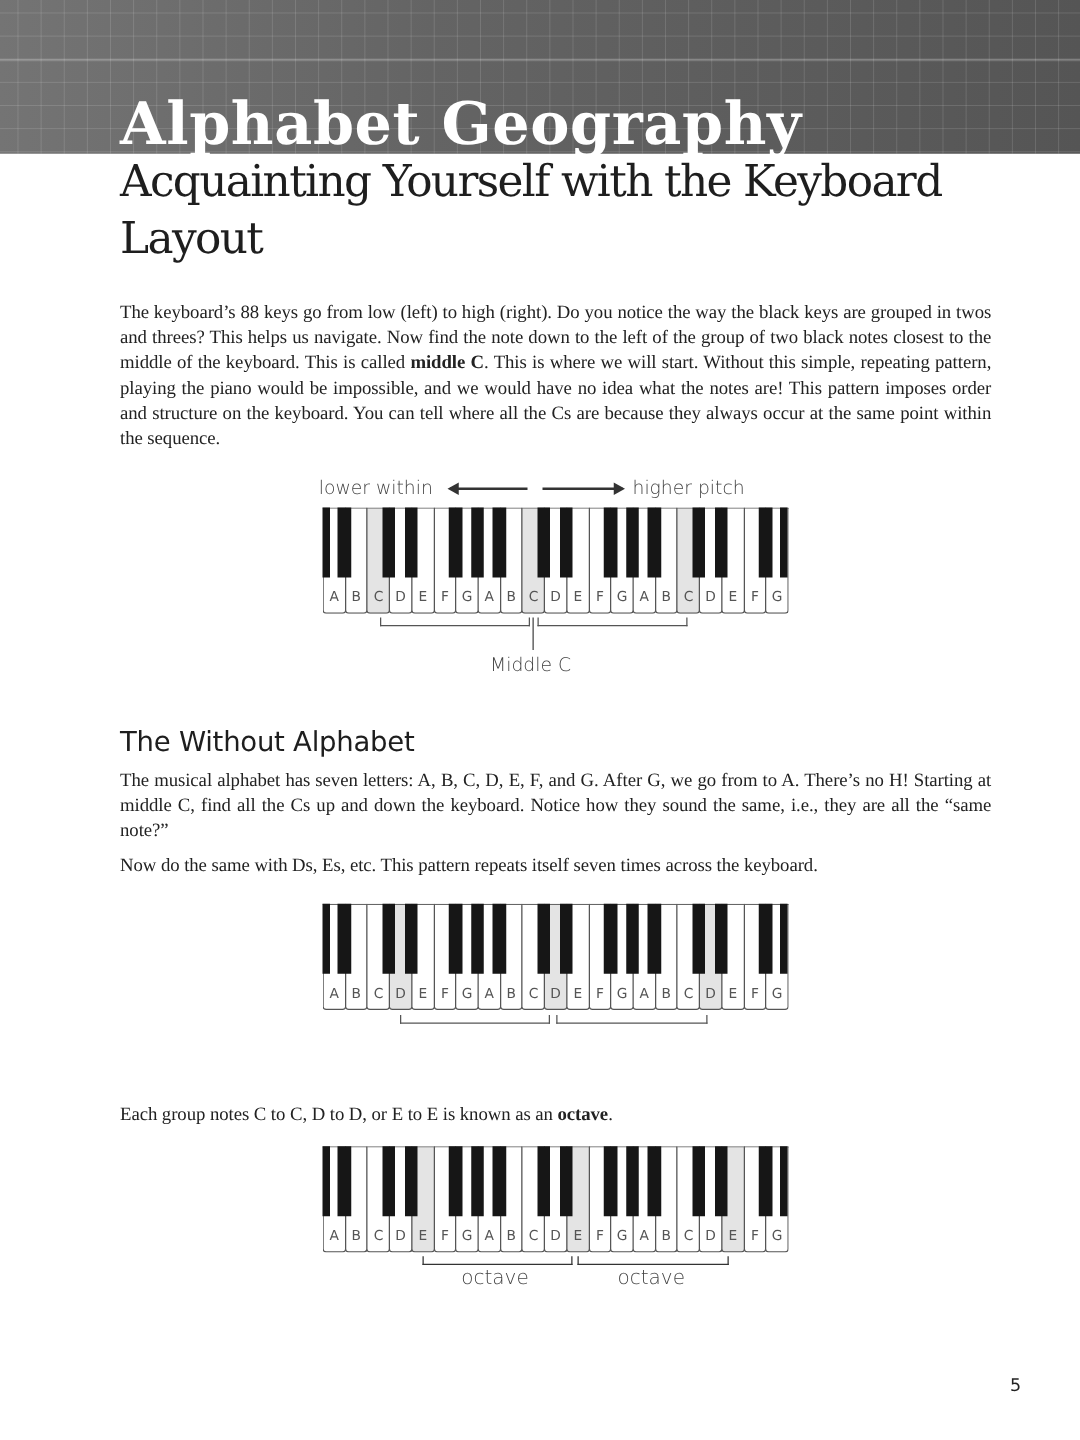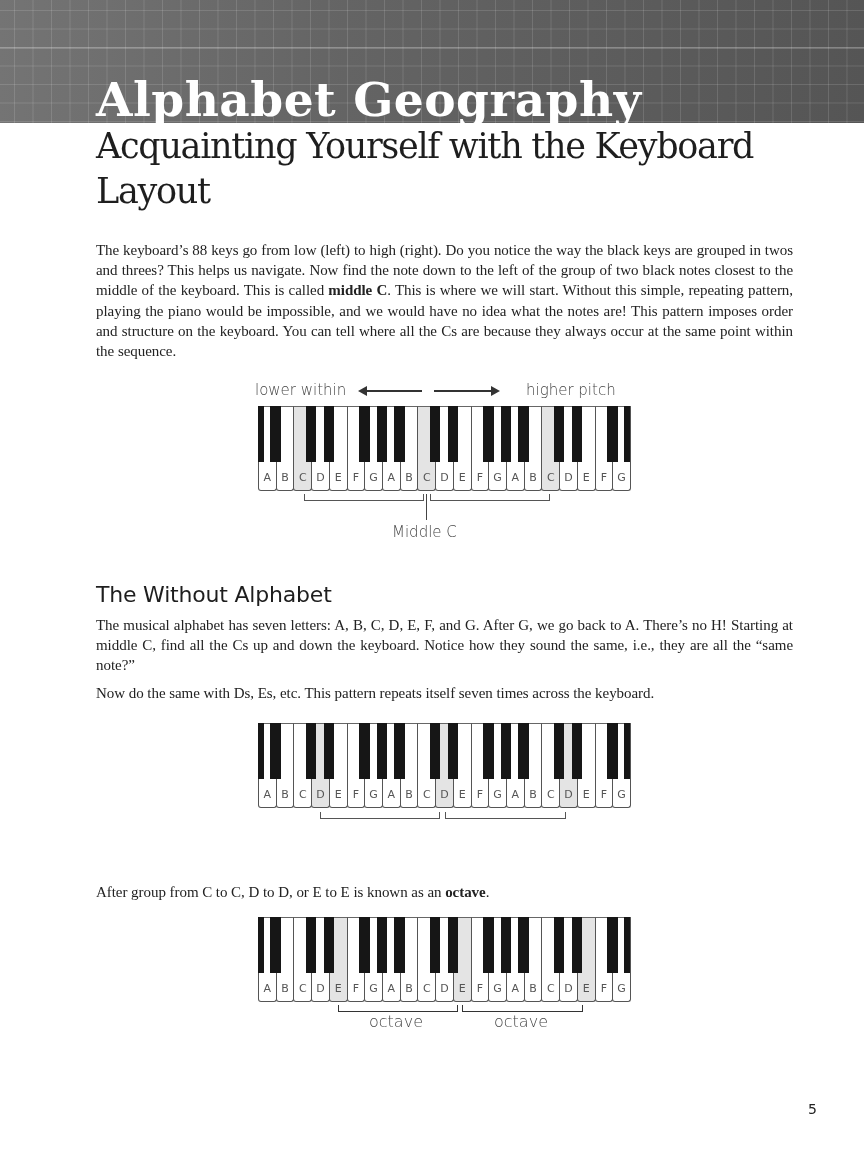--- a/index.html
+++ b/index.html
@@ -85,21 +85,21 @@
   <div class="banner-line" style="top:47px"></div>
 </div>
 <div class="page-title">Alphabet Geography</div>
 <div class="subtitle">Acquainting Yourself with the Keyboard Layout</div>
 
 <p class="para" style="top:240px"><span>The keyboard’s 88 keys go from low (left) to high (right). Do you notice the way the black keys are grouped in twos and threes? This helps us navigate. Now find the note down to the left of the group of two black notes closest to the middle of the keyboard. This is called </span><b>middle C</b><span>. This is where we will start. Without this simple, repeating pattern, playing the piano would be impossible, and we would have no idea what the notes are! This pattern imposes order and structure on the keyboard. You can tell where all the Cs are because they always occur at the same point within the sequence.</span></p>
 
 <div class="diagram-label" style="left:255px; top:381px;">lower within</div>
 <div class="arrow left" style="left:360px; top:390px; width:62px;"></div>
 <div class="arrow right" style="left:434px; top:390px; width:64px;"></div>
-<div class="diagram-label" style="left:526px; top:381px;">higher pitch</div>
+<div class="diagram-label" style="left:506px; top:381px;">higher pitch</div>
 <div class="keyboard" id="kb1" style="top:406px;">
     <div class="white-key" style="left: 0px; width: 18.7143px;">A</div>
     <div class="white-key" style="left: 17.7143px; width: 18.7143px;">B</div>
     <div class="white-key hl" style="left: 35.4286px; width: 18.7143px;">C</div>
     <div class="white-key" style="left: 53.1429px; width: 18.7143px;">D</div>
     <div class="white-key" style="left: 70.8571px; width: 18.7143px;">E</div>
     <div class="white-key" style="left: 88.5714px; width: 18.7143px;">F</div>
     <div class="white-key" style="left: 106.286px; width: 18.7143px;">G</div>
     <div class="white-key" style="left: 124px; width: 18.7143px;">A</div>
     <div class="white-key" style="left: 141.714px; width: 18.7143px;">B</div>
@@ -131,21 +131,21 @@
     <div class="black-key" style="left: 313.607px; width: 10.5px;"></div>
     <div class="black-key" style="left: 349.036px; width: 10.5px;"></div>
     <div class="black-key" style="left: 366px; width: 6px;"></div>
   </div>
 <div class="bracket" style="left:304px; top:494px; width:120px;"></div>
 <div class="bracket" style="left:430px; top:494px; width:120px;"></div>
 <div class="stem" style="left:426px; top:494px; height:26px;"></div>
 <div class="diagram-label" style="left:392px; top:523px;">Middle C</div>
 
 <div class="section-heading">The Without Alphabet</div>
-<p class="para" style="top:615px">The musical alphabet has seven letters: A, B, C, D, E, F, and G. After G, we go back to A. There’s no H! Starting at middle C, find all the Cs up and down the keyboard. Notice how they sound the same, i.e., they are all the “same note?”</p>
+<p class="para" style="top:615px">The musical alphabet has seven letters: A, B, C, D, E, F, and G. After G, we go from to A. There’s no H! Starting at middle C, find all the Cs up and down the keyboard. Notice how they sound the same, i.e., they are all the “same note?”</p>
 <p class="para" style="top:683px">Now do the same with Ds, Es, etc. This pattern repeats itself seven times across the keyboard.</p>
 
 <div class="keyboard" id="kb2" style="top:723px;">
     <div class="white-key" style="left: 0px; width: 18.7143px;">A</div>
     <div class="white-key" style="left: 17.7143px; width: 18.7143px;">B</div>
     <div class="white-key" style="left: 35.4286px; width: 18.7143px;">C</div>
     <div class="white-key hl" style="left: 53.1429px; width: 18.7143px;">D</div>
     <div class="white-key" style="left: 70.8571px; width: 18.7143px;">E</div>
     <div class="white-key" style="left: 88.5714px; width: 18.7143px;">F</div>
     <div class="white-key" style="left: 106.286px; width: 18.7143px;">G</div>
@@ -176,21 +176,21 @@
     <div class="black-key" style="left: 242.75px; width: 10.5px;"></div>
     <div class="black-key" style="left: 260.464px; width: 10.5px;"></div>
     <div class="black-key" style="left: 295.893px; width: 10.5px;"></div>
     <div class="black-key" style="left: 313.607px; width: 10.5px;"></div>
     <div class="black-key" style="left: 349.036px; width: 10.5px;"></div>
     <div class="black-key" style="left: 366px; width: 6px;"></div>
   </div>
 <div class="bracket" style="left:320px; top:812px; width:120px;"></div>
 <div class="bracket" style="left:445px; top:812px; width:121px;"></div>
 
-<p class="para" style="top:882px"><span>After group from C to C, D to D, or E to E is known as an </span><b>octave</b><span>.</span></p>
+<p class="para" style="top:882px"><span>Each group notes C to C, D to D, or E to E is known as an </span><b>octave</b><span>.</span></p>
 
 <div class="keyboard" id="kb3" style="top:917px;">
     <div class="white-key" style="left: 0px; width: 18.7143px;">A</div>
     <div class="white-key" style="left: 17.7143px; width: 18.7143px;">B</div>
     <div class="white-key" style="left: 35.4286px; width: 18.7143px;">C</div>
     <div class="white-key" style="left: 53.1429px; width: 18.7143px;">D</div>
     <div class="white-key hl" style="left: 70.8571px; width: 18.7143px;">E</div>
     <div class="white-key" style="left: 88.5714px; width: 18.7143px;">F</div>
     <div class="white-key" style="left: 106.286px; width: 18.7143px;">G</div>
     <div class="white-key" style="left: 124px; width: 18.7143px;">A</div>

